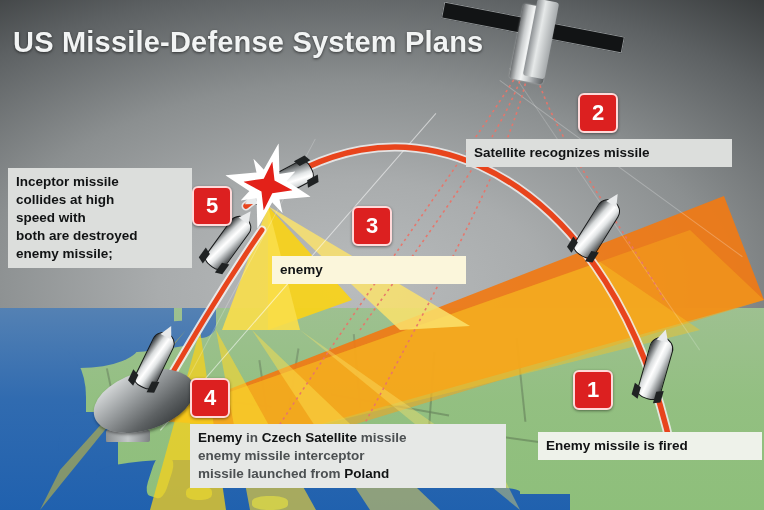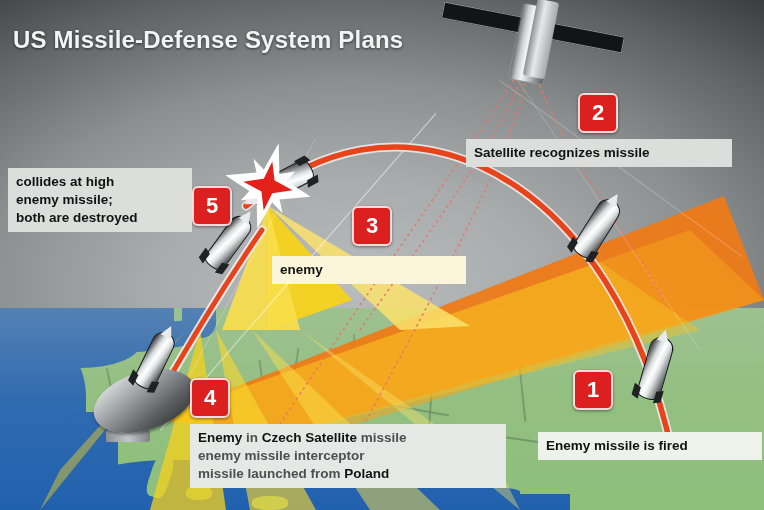--- a/index.html
+++ b/index.html
@@ -87,21 +87,21 @@
     font-size:13.5px;font-weight:bold;line-height:1.33;padding:5px 8px;
     font-family:"Liberation Sans",sans-serif;}
   .label.cream{background:#fbf6db;}
   .label.pale{background:#eef2ea;}
   .label.ltgray{background:#e6e8e6;}
   .label .k{color:#111314;}
   .label .d{color:#4c5052;}
 
   
   .title{position:absolute;left:13px;top:26px;color:#f2f4f4;
-    font-size:24px;font-weight:bold;letter-spacing:.2px;
+    font-size:29px;font-weight:bold;letter-spacing:.2px;
     font-family:"Liberation Sans",sans-serif;
     text-shadow:0 1px 3px rgba(0,0,0,.6);}
 
   
   .guide{position:absolute;background:rgba(255,255,255,.55);height:1px;transform-origin:0 0;}
 </style>
 </head>
 <body>
 
 <div id="scene">
@@ -261,18 +261,20 @@
       <span class="k">Enemy</span><span class="d"> in </span><span class="k">Czech Satellite</span><span class="d"> missile</span>
     </div>
     <div class="d">enemy missile interceptor</div>
     <div>
       <span class="d">missile launched from </span><span class="k">Poland</span>
     </div>
   </div>
 
   <div class="badge" style="left:192px;top:186px;">5</div>
   <div class="label" style="left:8px;top:168px;width:168px;">
+    <div class="k">Inceptor missile</div>
     <div class="k">collides at high</div>
+    <div class="k">speed with</div>
+    <div class="k">both are destroyed</div>
     <div class="k">enemy missile;</div>
-    <div class="k">both are destroyed</div>
   </div>
 
 </div>
 
 </body></html>

